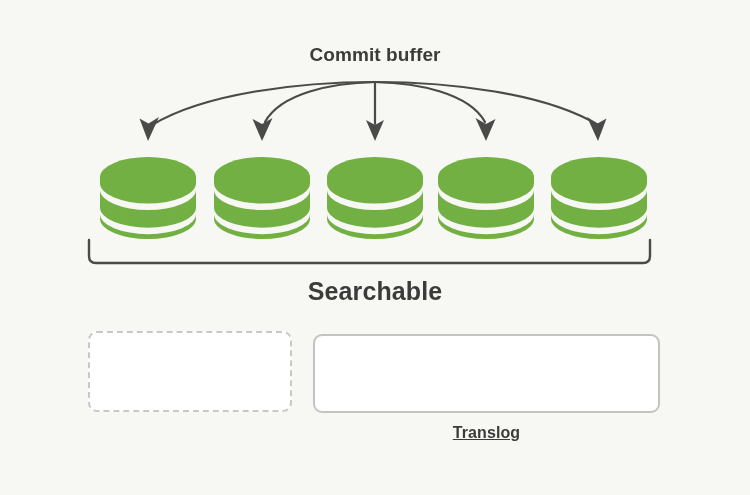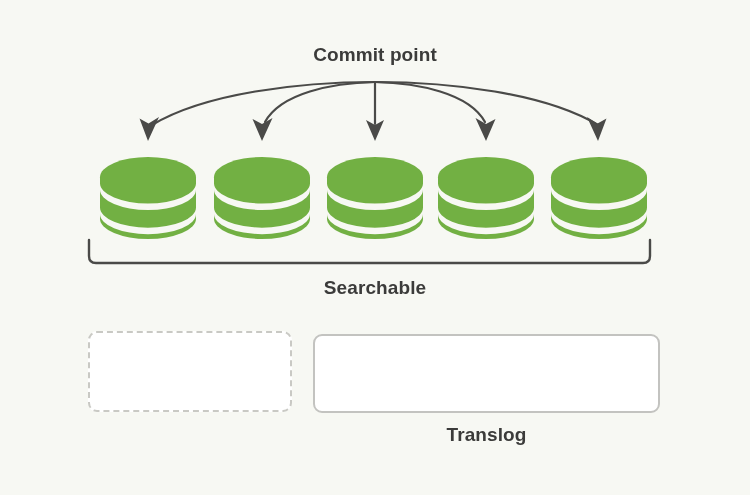--- a/index.html
+++ b/index.html
@@ -29,33 +29,34 @@
   #commit-point-label {
     left: 0;
     right: 0;
     top: 44px;
     font-size: 19px;
   }
   #searchable-label {
     left: 0;
     right: 0;
     top: 277px;
-    font-size: 19px;
+    font-size: 25px;
   }
   #buffer-label {
     left: 88px;
     width: 204px;
     top: 424px;
     font-size: 18px;
   }
   #translog-label {
     left: 313px;
     width: 347px;
     top: 424px;
-    font-size: 19px;
+    font-size: 16px;
+    text-decoration: underline;
   }
   .box {
     position: absolute;
     background: #ffffff;
     box-sizing: border-box;
   }
   #in-memory-buffer-box {
     left: 88px;
     top: 331px;
     width: 204px;
@@ -78,21 +79,21 @@
     width: 750px;
     height: 495px;
     overflow: visible;
   }
 </style>
 </head>
 <body>
 
 <div id="diagram">
 
-  <div class="label" id="commit-point-label">Commit point</div>
+  <div class="label" id="commit-point-label">Commit buffer</div>
 
   <svg class="layer" id="arrows-layer" viewBox="0 0 750 495">
     <g fill="none" stroke="#4a4a48" stroke-width="2.2" stroke-linecap="round">
       <path d="M 375 82 C 300 82 205 93 152 125"></path>
       <path d="M 375 82 C 332 83 281 93 265 122"></path>
       <path d="M 375 82 L 375 124"></path>
       <path d="M 375 82 C 418 83 469 93 485 122"></path>
       <path d="M 375 82 C 450 82 545 93 598 125"></path>
     </g>
     <g fill="#4a4a48" stroke="none">

